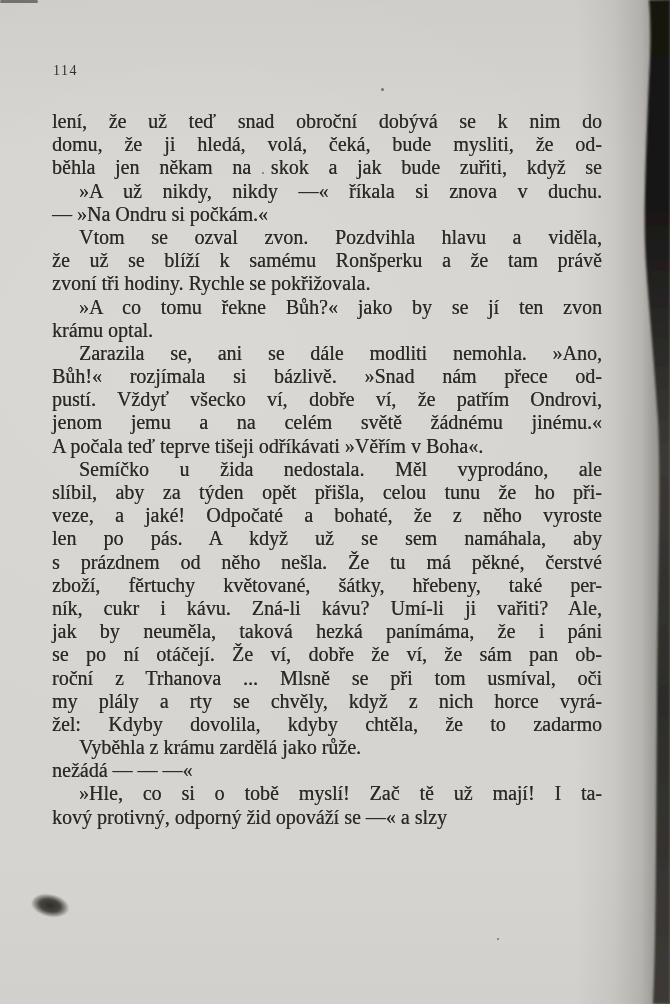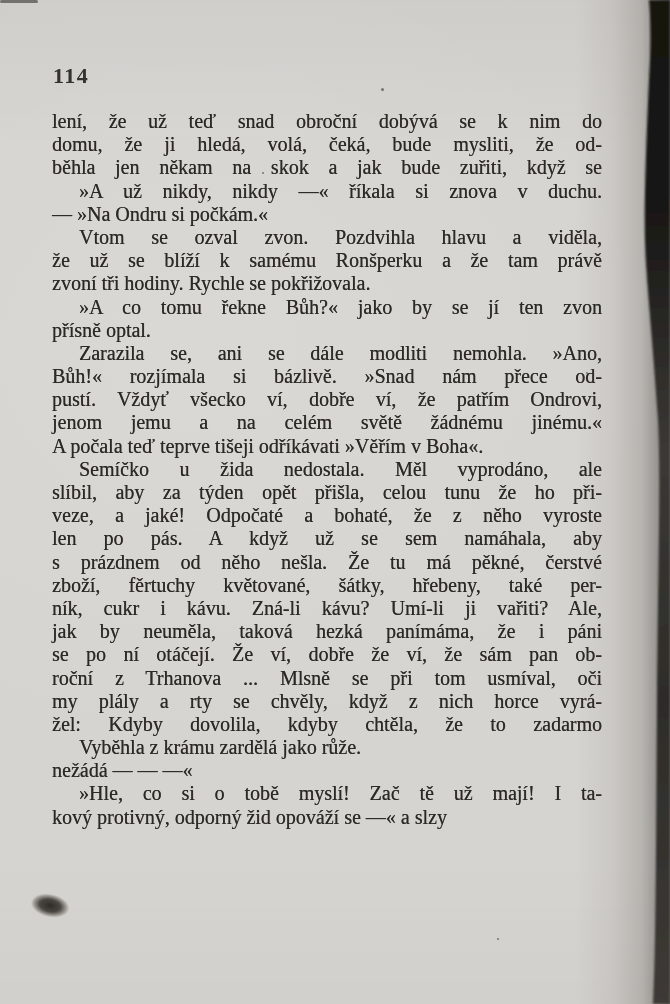--- a/index.html
+++ b/index.html
@@ -26,21 +26,21 @@
       rgba(70,65,58,0) 0%,
       rgba(70,65,58,0.08) 40%,
       rgba(60,56,50,0.20) 70%,
       rgba(45,42,38,0.38) 88%,
       rgba(30,28,25,0.55) 100%);
     pointer-events: none;
   }
   .gutter-band { position: absolute; top: 0; right: 0; width: 45px; height: 1004px; }
   .page-number {
     position: absolute; left: 53px; top: 63px;
-    font-size: 22px; color: #34322e; letter-spacing: 1.5px; font-weight: bold;
+    font-size: 14px; color: #34322e; letter-spacing: 1.5px;
   }
   .text-block {
     position: absolute; left: 52px; top: 110px; width: 550px;
     font-size: 20px; color: #2b2926;
     text-shadow: 0.25px 0 0 rgba(43,41,38,0.75);
   }
   .line {
     height: 23.2px; line-height: 23.2px;
     text-align: justify; text-align-last: justify;
     white-space: normal;
@@ -82,21 +82,21 @@
   <div class="text-block">
       <div class="line">lení, že už teď snad obroční dobývá se k nim do</div>
       <div class="line">domu, že ji hledá, volá, čeká, bude mysliti, že od-</div>
       <div class="line">běhla jen někam na skok a jak bude zuřiti, když se</div>
       <div class="line indent">»A už nikdy, nikdy —« říkala si znova v duchu.</div>
       <div class="line parend">— »Na Ondru si počkám.«</div>
       <div class="line indent">Vtom se ozval zvon. Pozdvihla hlavu a viděla,</div>
       <div class="line">že už se blíží k samému Ronšperku a že tam právě</div>
       <div class="line parend">zvoní tři hodiny. Rychle se pokřižovala.</div>
       <div class="line indent">»A co tomu řekne Bůh?« jako by se jí ten zvon</div>
-      <div class="line parend">přísně optal.</div>
+      <div class="line parend">krámu optal.</div>
       <div class="line indent">Zarazila se, ani se dále modliti nemohla. »Ano,</div>
       <div class="line">Bůh!« rozjímala si bázlivě. »Snad nám přece od-</div>
       <div class="line">pustí. Vždyť všecko ví, dobře ví, že patřím Ondrovi,</div>
       <div class="line">jenom jemu a na celém světě žádnému jinému.«</div>
       <div class="line parend">A počala teď teprve tišeji odříkávati »Věřím v Boha«.</div>
       <div class="line indent">Semíčko u žida nedostala. Měl vyprodáno, ale</div>
       <div class="line">slíbil, aby za týden opět přišla, celou tunu že ho při-</div>
       <div class="line">veze, a jaké! Odpočaté a bohaté, že z něho vyroste</div>
       <div class="line">len po pás. A když už se sem namáhala, aby</div>
       <div class="line">s prázdnem od něho nešla. Že tu má pěkné, čerstvé</div>

